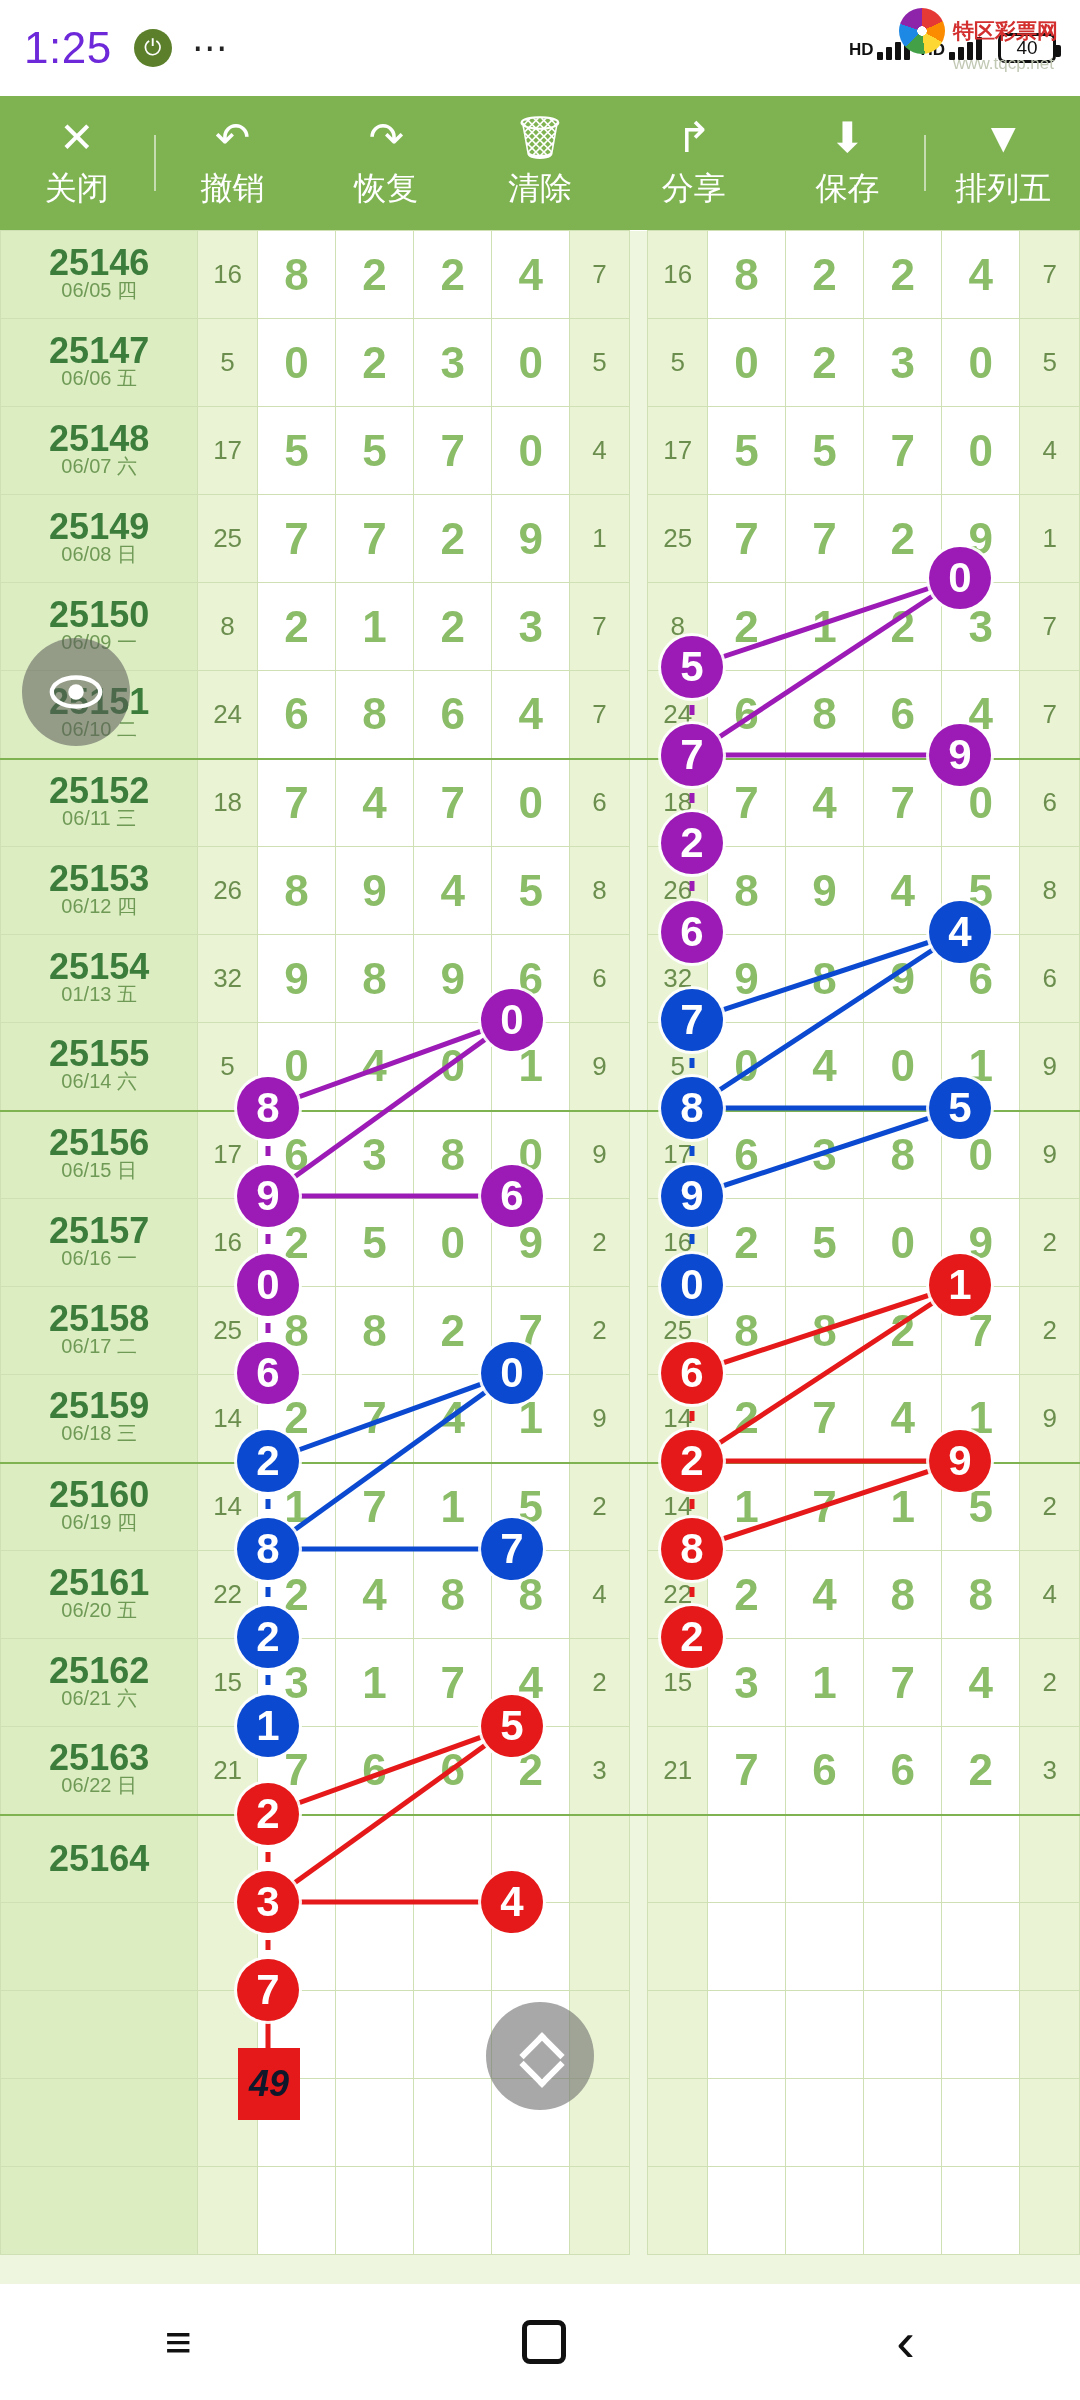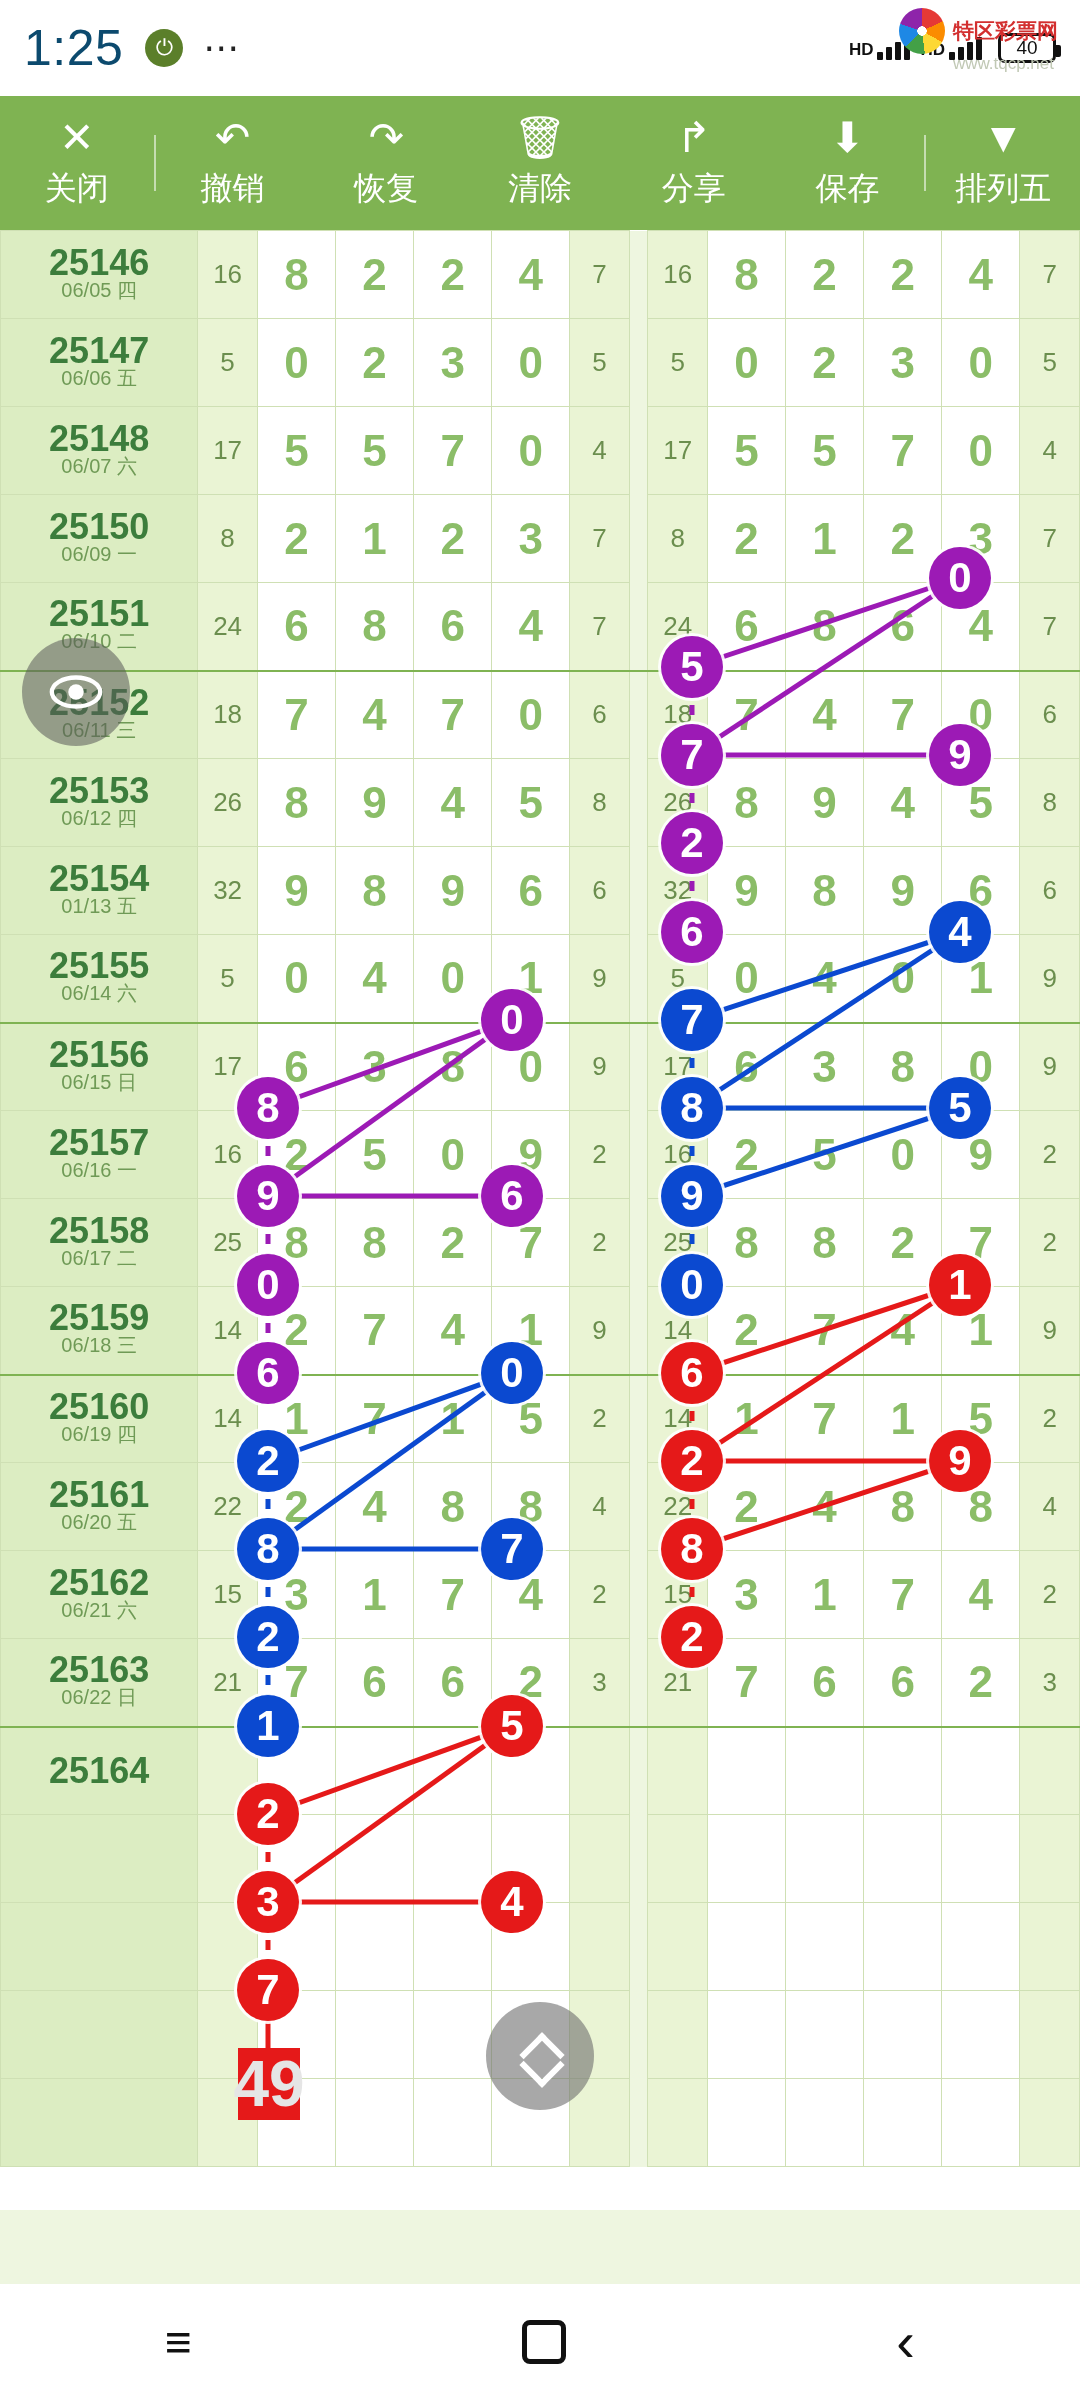--- a/index.html
+++ b/index.html
@@ -9,21 +9,21 @@
     font-family: "Liberation Sans", sans-serif;
     overflow: hidden;
   }
   #app { position: relative; width:1080px; height:2400px; background:#eef6e0; }
 
   
   .statusbar {
     position:relative; height:96px; background:#ffffff;
     display:flex; align-items:center; padding:0 24px;
   }
-  .sb-time { font-size:50px; color:#0c4a6e; font-weight:400; letter-spacing:0.5px; }
+  .sb-time { font-size:44px; color:#6d28d9; font-weight:400; letter-spacing:0.5px; }
   .sb-icon-usb {
     width:38px; height:38px; border-radius:50%; background:#5b7f2a;
     margin-left:22px; display:flex; align-items:center; justify-content:center;
     color:#fff; font-size:22px;
   }
   .sb-dots { margin-left:20px; font-size:36px; color:#222; line-height:0.6; }
   .sb-right { margin-left:auto; display:flex; align-items:center; gap:10px; }
   .sb-sig { display:flex; align-items:flex-end; gap:3px; }
   .sb-sig i { display:block; width:6px; background:#111; border-radius:1px; }
   .sb-sig i:nth-child(1){height:8px}
@@ -84,23 +84,24 @@
     display:flex; align-items:center; justify-content:center;
     color:#fff; font-size:42px; font-weight:bold; z-index:3;
     box-shadow:0 0 0 3px rgba(255,255,255,.9);
   }
   .mk.purple{ background:#9c1ab5; }
   .mk.blue  { background:#0b49d0; }
   .mk.red   { background:#e51919; }
   svg.lines { position:absolute; left:0; top:0; width:1080px; height:1980px; z-index:2; pointer-events:none; }
 
   .pred {
-    position:absolute; background:#e51919; color:#e5e5e5; font-weight:bold;
-    font-size:64px; display:flex; align-items:center; justify-content:center;
+    position:absolute; background:#e51919; color:#0f172a; font-weight:bold;
+    font-size:36px; display:flex; align-items:center; justify-content:center;
     z-index:4;
+    font-style:italic;
   }
 
   
   .eye-btn {
     position:absolute; left:22px; top:408px; width:108px; height:108px; border-radius:50%;
     background:rgba(90,90,90,.55); display:flex; align-items:center; justify-content:center; z-index:6;
   }
   .eye-btn svg { width:58px; height:58px; }
 
   
@@ -248,20 +249,39 @@
             <td class="c-dig">7</td>
             <td class="c-dig">0</td>
             <td class="c-num">4</td>
             <td class="c-gap"></td>
             <td class="c-num">17</td>
             <td class="c-dig">5</td>
             <td class="c-dig">5</td>
             <td class="c-dig">7</td>
             <td class="c-dig">0</td>
             <td class="c-num">4</td>
+          </tr>
+          <tr>
+            <td class="c-issue">
+              <div class="issue-id">25149</div>
+              <div class="issue-dt">06/08 日</div>
+            </td>
+            <td class="c-num">25</td>
+            <td class="c-dig">7</td>
+            <td class="c-dig">7</td>
+            <td class="c-dig">2</td>
+            <td class="c-dig">9</td>
+            <td class="c-num">1</td>
+            <td class="c-gap"></td>
+            <td class="c-num">25</td>
+            <td class="c-dig">7</td>
+            <td class="c-dig">7</td>
+            <td class="c-dig">2</td>
+            <td class="c-dig">9</td>
+            <td class="c-num">1</td>
           </tr>
           <tr>
             <td class="c-issue">
               <div class="issue-id">25150</div>
               <div class="issue-dt">06/09 一</div>
             </td>
             <td class="c-num">8</td>
             <td class="c-dig">2</td>
             <td class="c-dig">1</td>
             <td class="c-dig">2</td>

